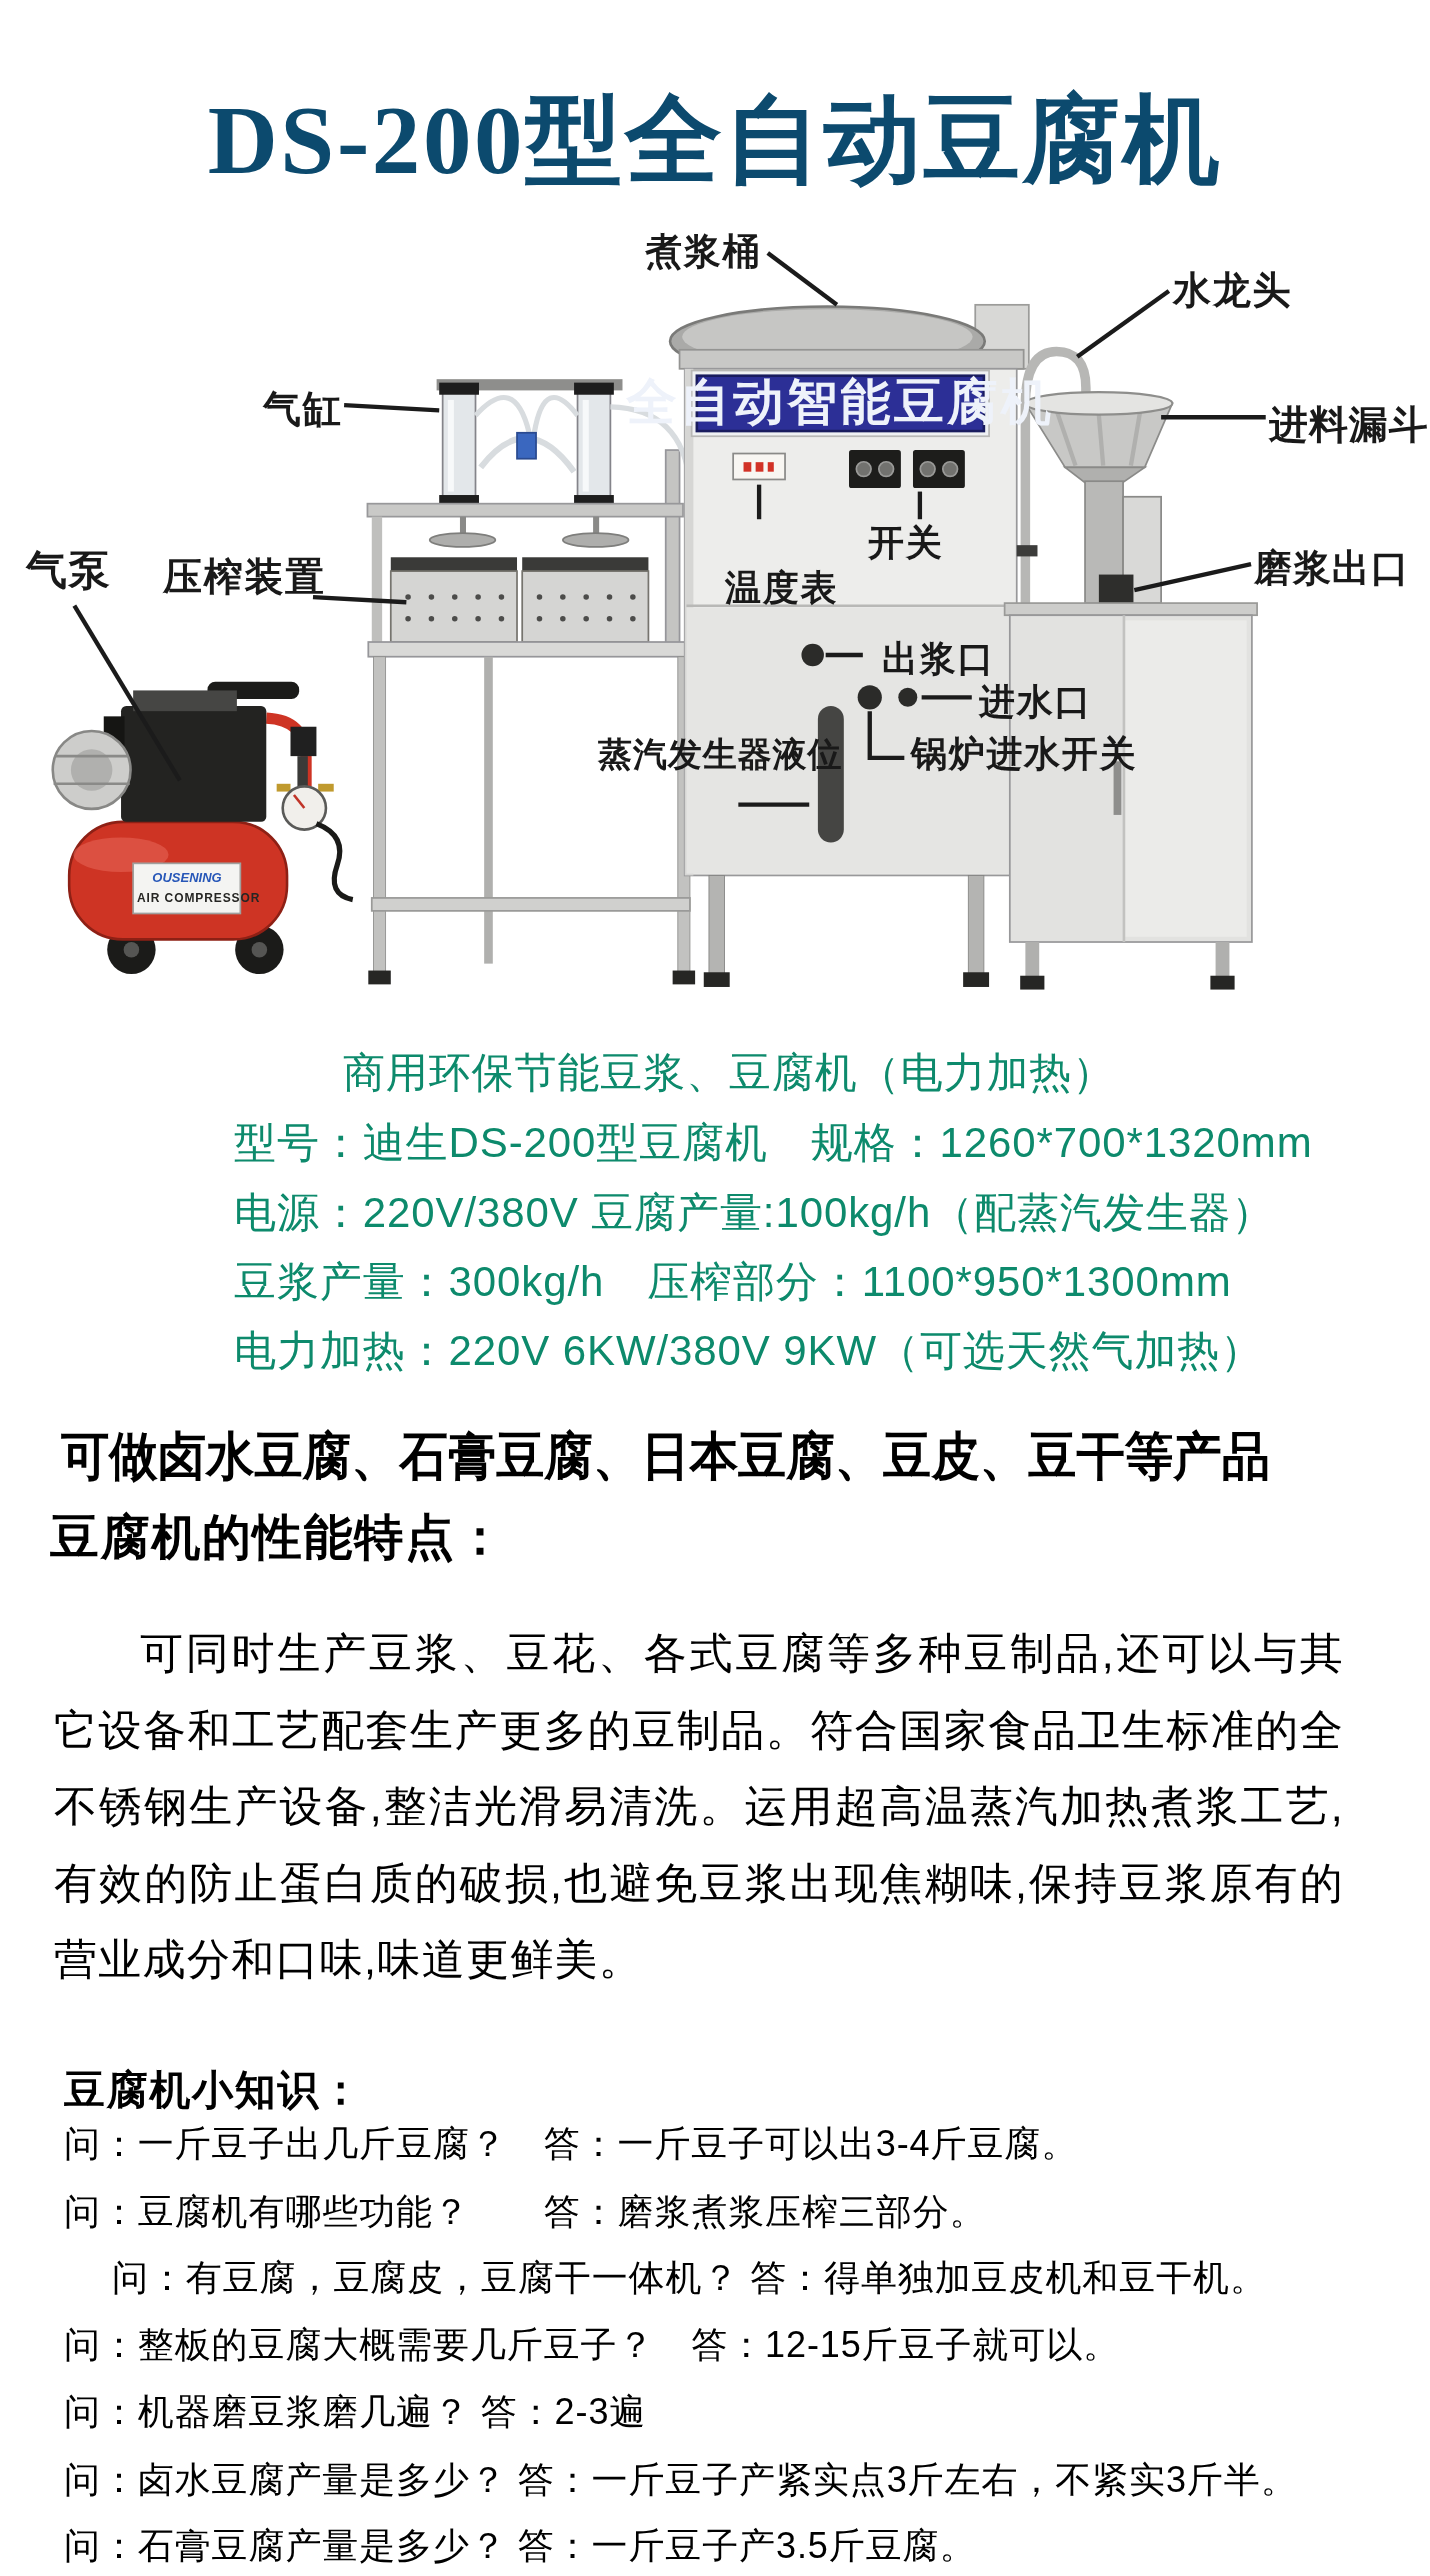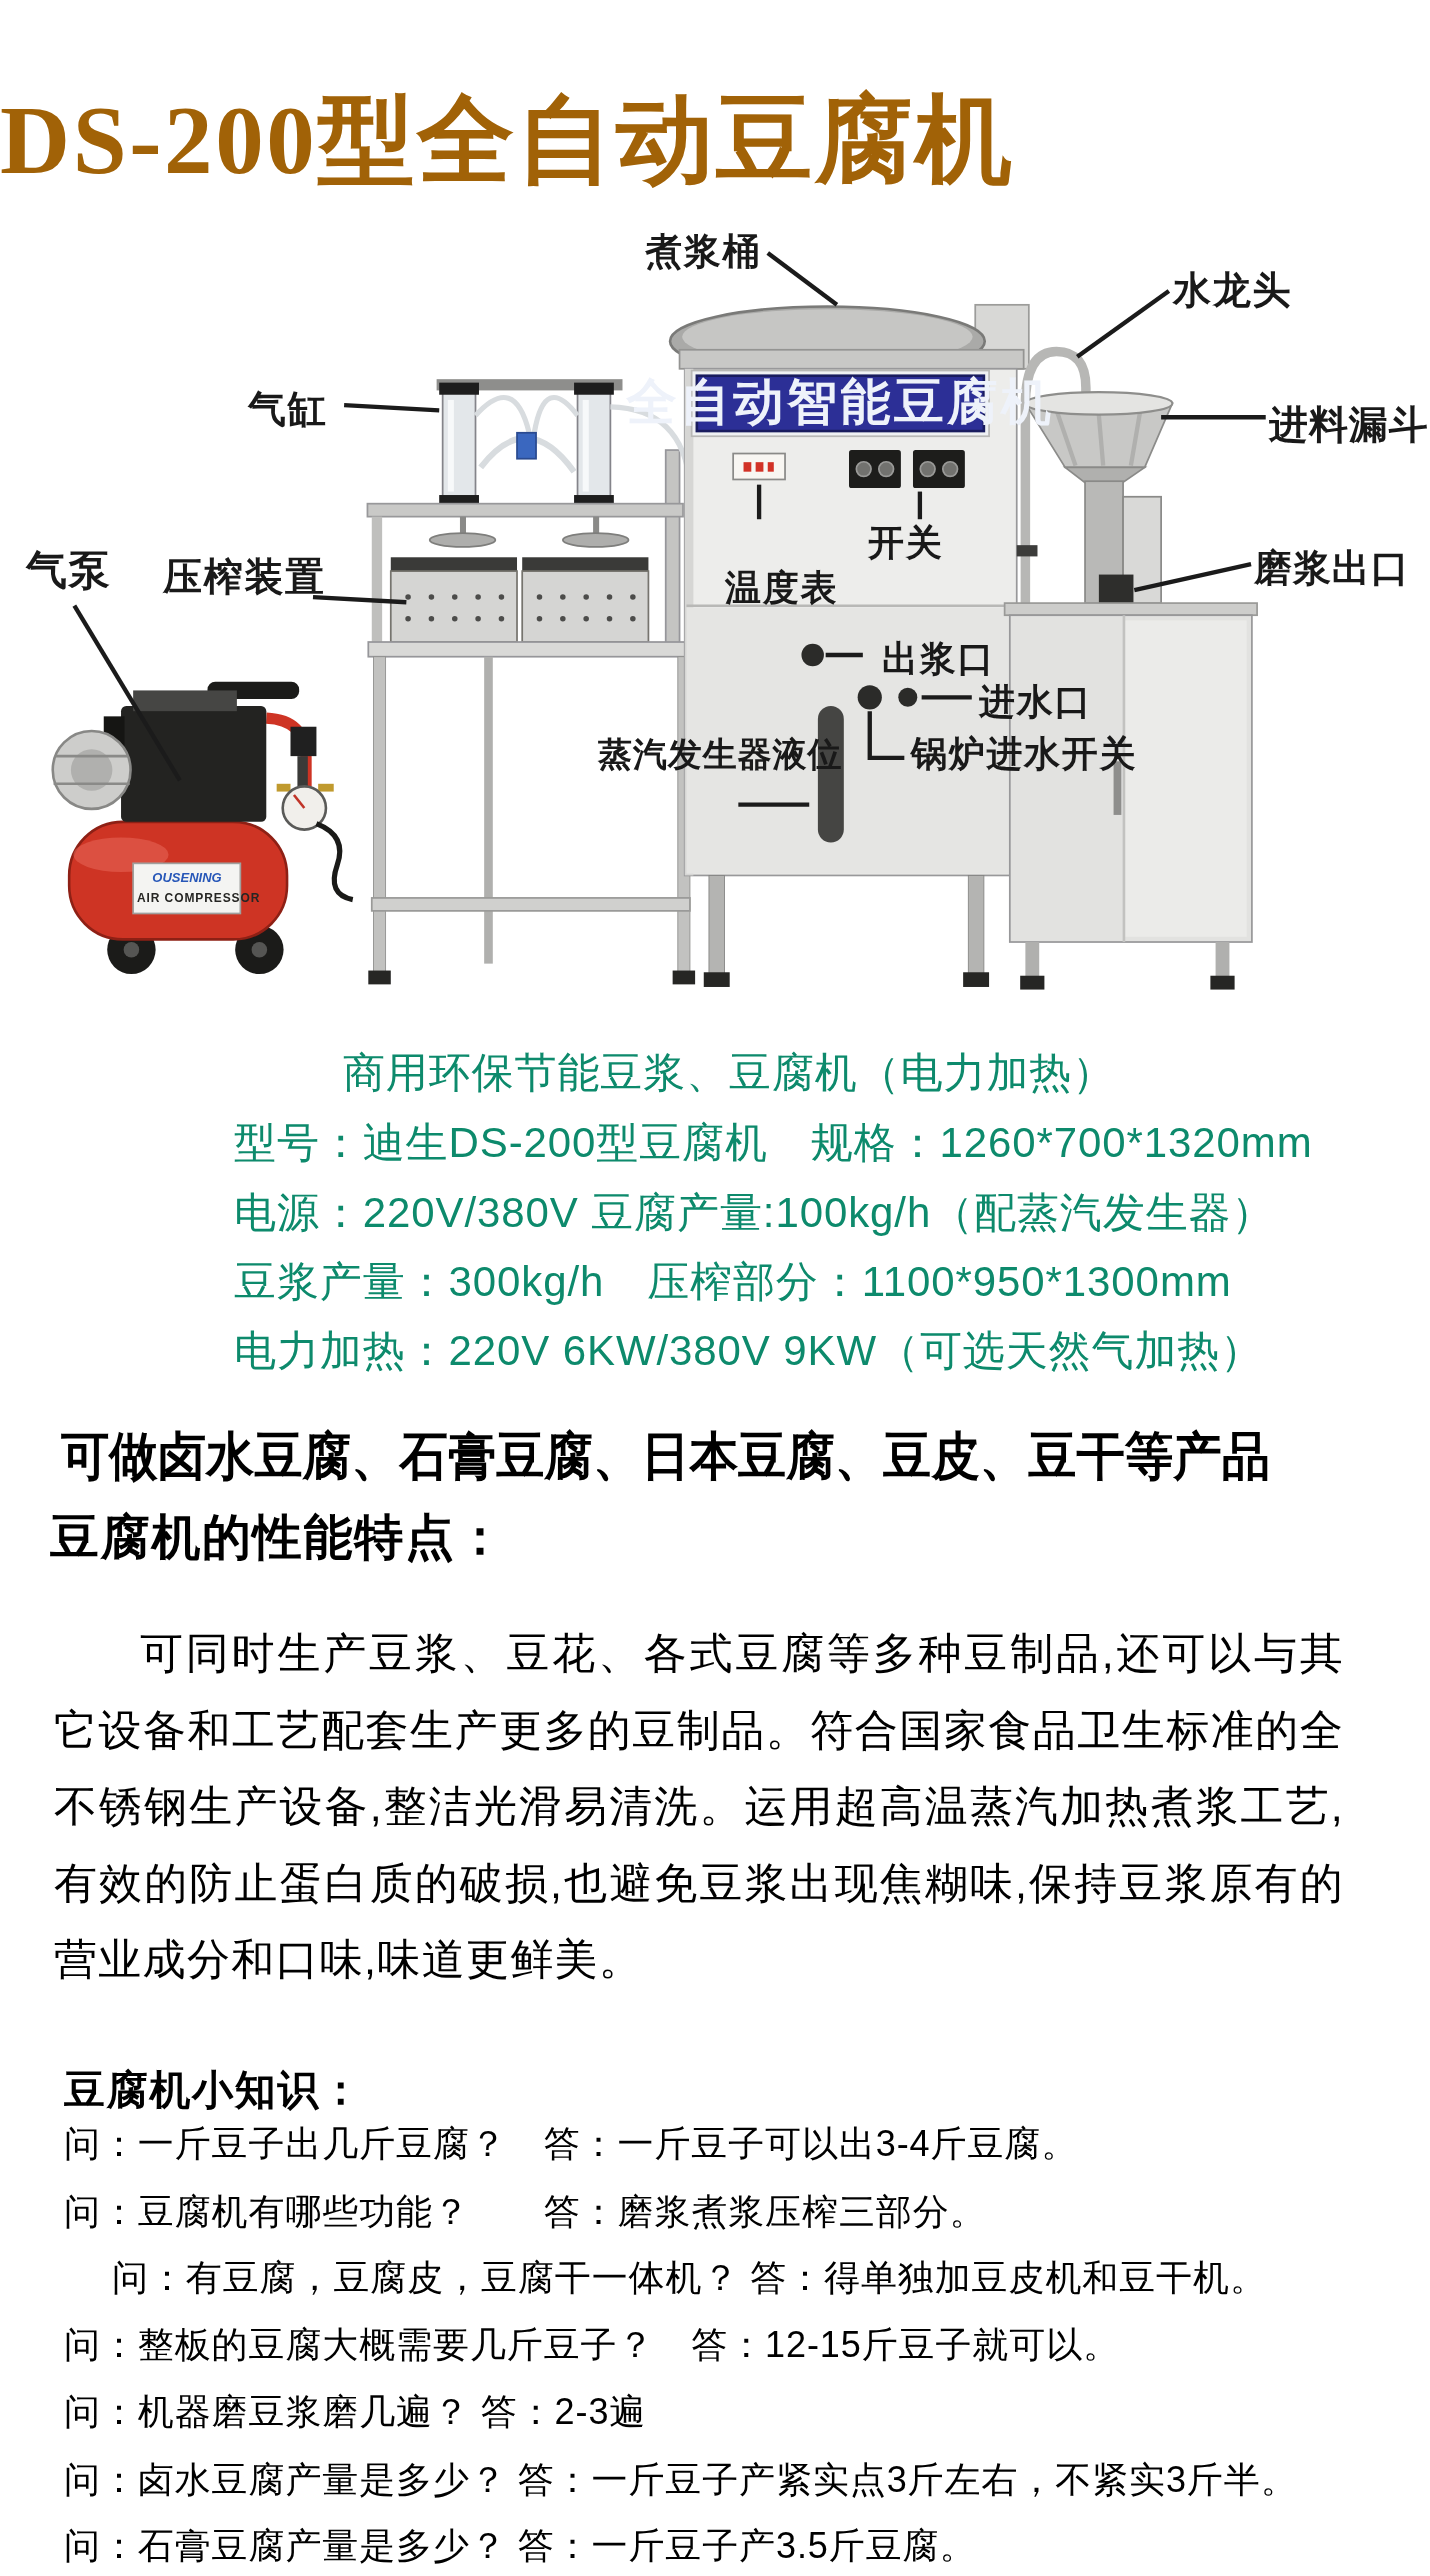--- a/index.html
+++ b/index.html
@@ -1,20 +1,20 @@
 <!DOCTYPE html>
 <html style="font-size:14px"><head>
 <meta charset="utf-8">
 <style>
   html,body{margin:0;padding:0;background:#ffffff;}
   #page{position:relative;width:1430px;height:2576px;background:#fff;overflow:hidden;
         font-family:"Liberation Sans",sans-serif;color:#000;}
   .abs{position:absolute;}
-  #main-title{left:0;right:0;top:76px;font-family:"Liberation Serif",serif;
-      font-weight:900;font-size:97px;letter-spacing:2.6px;color:#a16207;white-space:nowrap;}
+  #main-title{left:0;right:0;top:76px;text-align:center;font-family:"Liberation Serif",serif;
+      font-weight:900;font-size:97px;letter-spacing:2.6px;color:#0c4a6e;white-space:nowrap;}
   
   .callout{position:absolute;color:#191919;font-weight:600;white-space:nowrap;letter-spacing:1.7px;}
   #banner-text{position:absolute;left:697px;top:375px;width:287px;height:55px;display:flex;
       align-items:center;justify-content:center;color:#eef2fa;font-size:50px;font-weight:700;
       letter-spacing:3.5px;white-space:nowrap;}
   .comp-txt{position:absolute;text-align:center;width:100px;white-space:nowrap;}
   #compressor-brand{left:137px;top:870px;font-size:13px;font-style:italic;font-weight:700;color:#2757b8;}
   #compressor-label{left:137px;top:891px;font-size:12px;font-weight:700;color:#262624;letter-spacing:0.9px;}
   
   .spec{position:absolute;color:#0d8a6c;font-size:42px;font-weight:500;letter-spacing:0.9px;white-space:nowrap;padding-left:28px;}
@@ -196,21 +196,21 @@
       <circle cx="1050" cy="806" r="11"></circle>
     </g>
   </svg>
 
   <div id="banner-text">全自动智能豆腐机</div>
   <div class="comp-txt" id="compressor-brand">OUSENING</div>
   <div class="comp-txt" id="compressor-label">AIR COMPRESSOR</div>
 
   <div class="callout" style="left:645px;top:227px;font-size:37px;">煮浆桶</div>
   <div class="callout" style="left:1173px;top:265px;font-size:38px;">水龙头</div>
-  <div class="callout" style="left:248px;top:384px;font-size:38px;">气缸</div>
+  <div class="callout" style="left:263px;top:384px;font-size:38px;">气缸</div>
   <div class="callout" style="left:1269px;top:398px;font-size:39px;letter-spacing:0.9px;">进料漏斗</div>
   <div class="callout" style="left:725px;top:522px;font-size:36px;margin-top:42px;">温度表</div>
   <div class="callout" style="left:868px;top:519px;font-size:36px;">开关</div>
   <div class="callout" style="left:26px;top:543px;font-size:41px;">气泵</div>
   <div class="callout" style="left:163px;top:550px;font-size:39px;">压榨装置</div>
   <div class="callout" style="left:1254px;top:543px;font-size:38px;letter-spacing:0.9px;">磨浆出口</div>
   <div class="callout" style="left:882px;top:635px;font-size:36px;">出浆口</div>
   <div class="callout" style="left:979px;top:678px;font-size:36px;">进水口</div>
   <div class="callout" style="left:911px;top:730px;font-size:36px;">锅炉进水开关</div>
   <div class="callout" style="left:598px;top:732px;font-size:34px;letter-spacing:0.9px;">蒸汽发生器液位</div>

